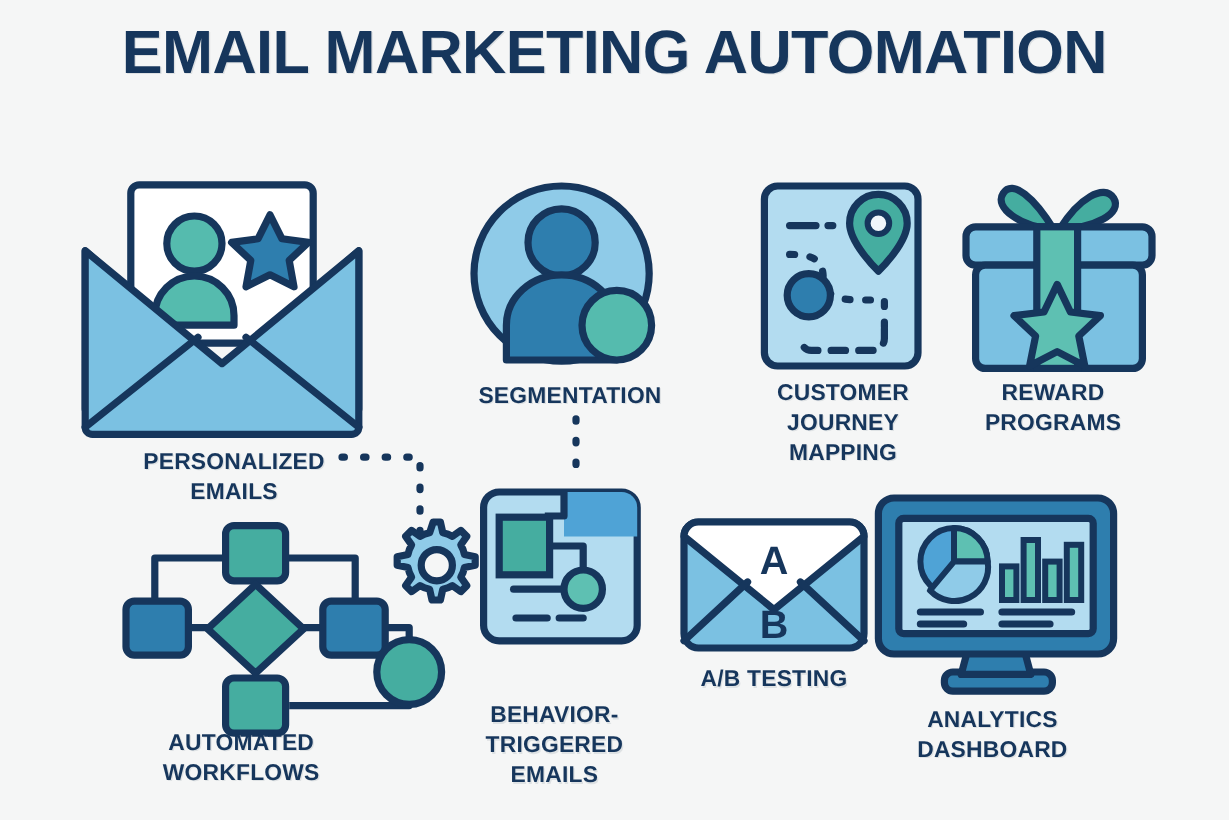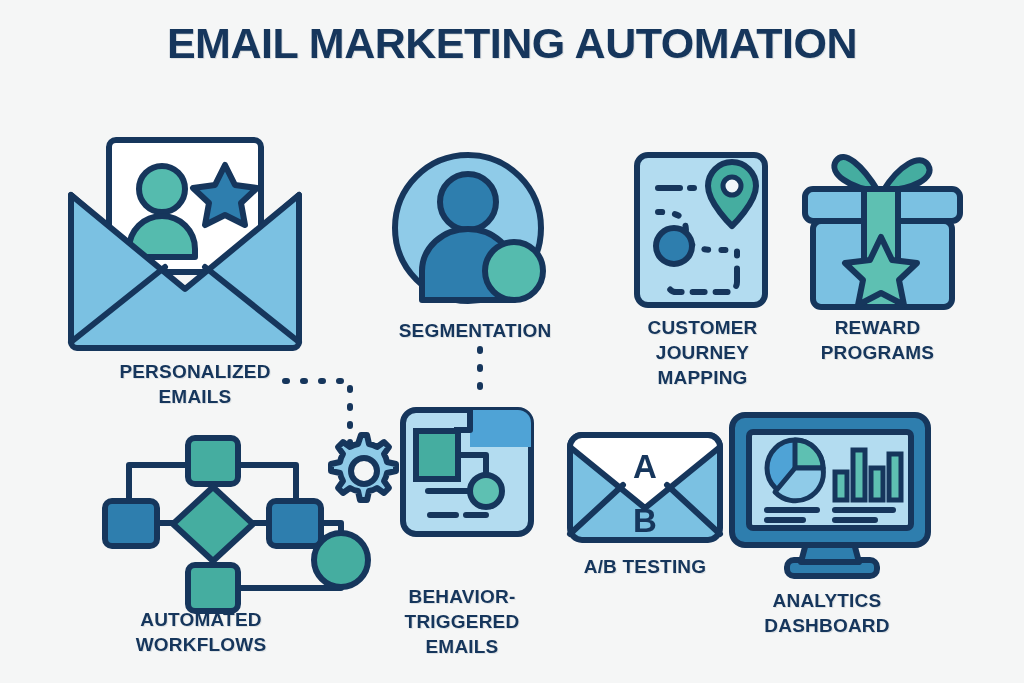--- a/index.html
+++ b/index.html
@@ -11,21 +11,21 @@
     position:relative;
   }
   .stage{position:relative;width:1024px;height:683px;}
 
   
   #title{
     position:absolute;left:0;top:20px;width:1024px;
     text-align:center;
     color:#16365c;
     font-weight:bold;
-    font-size:43px;
+    font-size:51px;
     line-height:47px;
     letter-spacing:-0.5px;
     text-transform:uppercase;
     font-family:"Liberation Sans", sans-serif;
     text-shadow:1px 1px 0 rgba(200,205,210,.55);
   }
   #title .l2{display:block;}
 
   
   .item{position:absolute;}
@@ -59,21 +59,21 @@
       <path d="M5 11 H70 V105" fill="none" stroke="#16365c" stroke-width="6" stroke-linecap="round" stroke-dasharray="2 16"></path>
     </svg>
   </div>
 
   <div class="connector" style="left:470px;top:345px;">
     <svg width="20" height="65" viewBox="0 0 20 65">
       <path d="M10 4 V58" fill="none" stroke="#16365c" stroke-width="6" stroke-linecap="round" stroke-dasharray="2 16"></path>
     </svg>
   </div>
 
-  <div class="item" style="left:60px;top:137px;width:250px;height:290px;">
+  <div class="item" style="left:60px;top:151px;width:250px;height:290px;">
     <div class="icon" style="left:5px;top:0;">
       <svg width="240" height="215" viewBox="0 0 240 215">
 
         <rect x="44" y="3" width="152" height="132" rx="7" fill="#ffffff" stroke="#16365c" stroke-width="6"></rect>
 
         <circle cx="97" cy="52" r="23" fill="#55bbae" stroke="#16365c" stroke-width="6"></circle>
 
         <path d="M64 112 a33 33 0 0 1 66 0 v8 h-66 z" fill="#55bbae" stroke="#16365c" stroke-width="6" stroke-linejoin="round"></path>
 
         <path d="M160 28 l10 20 22 3 -16 15 4 22 -20 -10 -20 10 4 -22 -16 -15 22 -3 z" fill="#2e7eae" stroke="#16365c" stroke-width="6" stroke-linejoin="round"></path>

